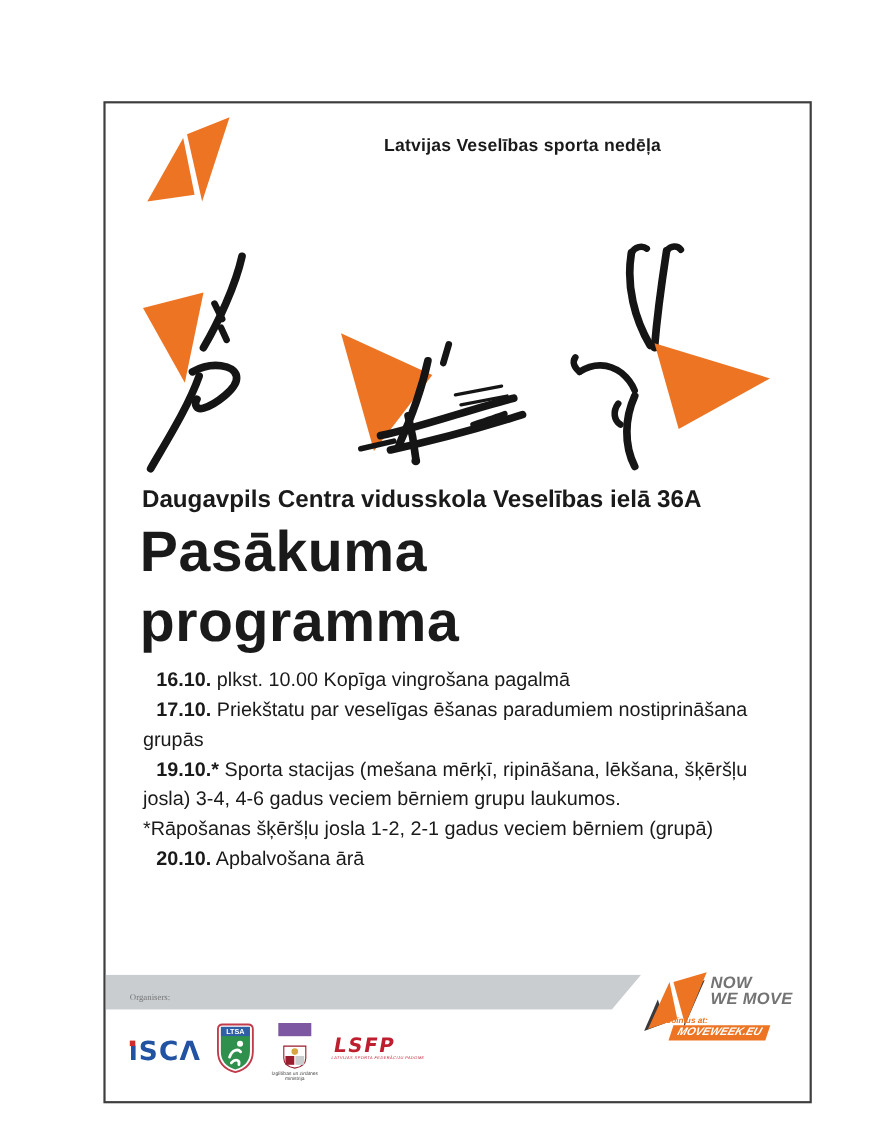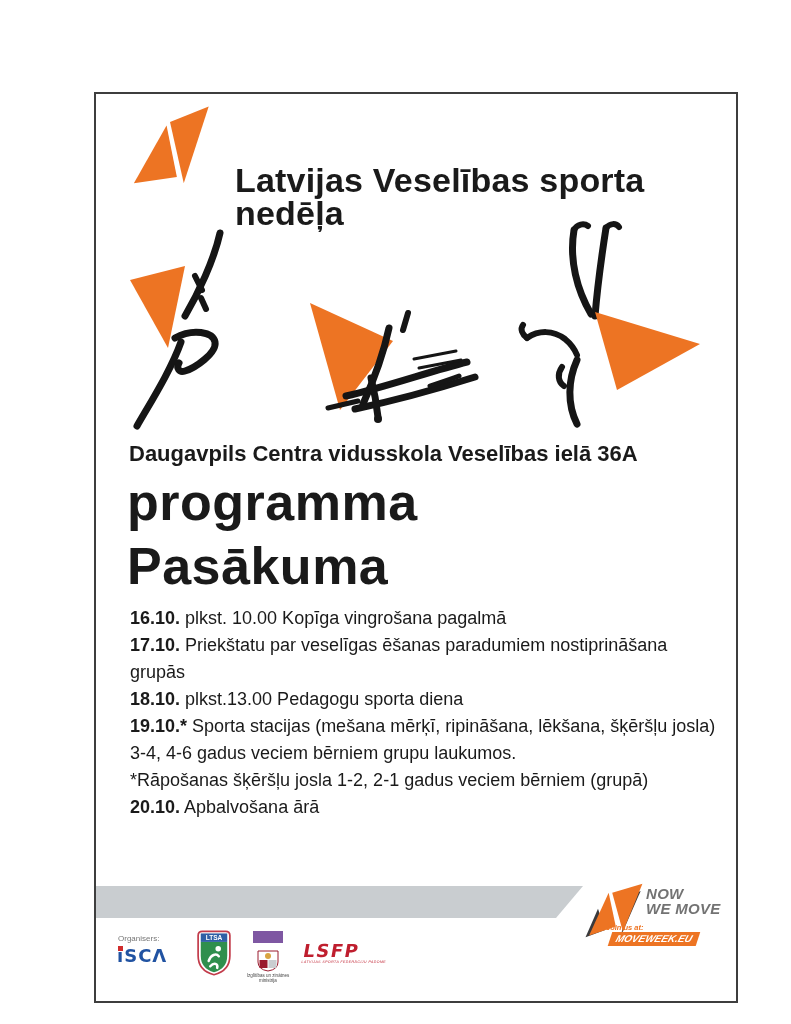--- a/index.html
+++ b/index.html
@@ -3,58 +3,58 @@
 <meta charset="utf-8">
 <style>
   html,body{margin:0;padding:0;background:#fff;}
   .page{position:relative;width:791px;height:1024px;background:#fff;overflow:hidden;
         font-family:"Liberation Sans",sans-serif;color:#1a1a1a;}
   .frame{position:absolute;left:94px;top:92px;width:644px;height:911px;
          border:2px solid #3e3e3e;box-sizing:border-box;background:#fff;}
 
   
   .hdr-logo{position:absolute;left:127px;top:103px;width:86px;height:82px;}
-  .hdr-text{position:absolute;left:235px;top:116px;width:480px;text-align:left;
-            font-weight:bold;font-size:34px;line-height:33px;letter-spacing:0.2px;margin-top:48px;}
+  .hdr-text{position:absolute;left:235px;top:116px;width:480px;text-align:center;
+            font-weight:bold;font-size:16px;line-height:33px;letter-spacing:0.2px;}
 
   
   .figures{position:absolute;left:125px;top:218px;width:580px;height:218px;}
   .figures path{fill:none;stroke:#151515;stroke-linecap:round;}
 
   
   .venue{position:absolute;left:129px;top:441px;width:590px;
          font-weight:bold;font-size:22px;}
   .big-heading{position:absolute;left:127px;top:470px;width:600px;
          font-weight:bold;font-size:52px;line-height:64px;letter-spacing:0.5px;}
 
   .program{position:absolute;left:130px;top:605px;width:592px;
            font-size:18px;line-height:27px;}
-  .prog-line b{font-weight:bold;}
+  .prog-line b{font-weight:bold;margin-left:12px;}
   .prog-line b:empty{display:none;}
 
   
   .graybar{position:absolute;left:96px;top:886px;width:487px;height:32px;
            background:#c9cdd0;
            -webkit-clip-path:polygon(0 0,100% 0,calc(100% - 27px) 100%,0 100%);
            clip-path:polygon(0 0,100% 0,calc(100% - 27px) 100%,0 100%);}
 
   .nwm{position:absolute;left:582px;top:880px;width:156px;height:72px;}
   .nwm-arrow{position:absolute;left:0;top:2px;width:64px;height:57px;}
   .nwm-text{position:absolute;left:64px;top:6px;width:92px;
             font-style:italic;font-weight:bold;font-size:15px;line-height:15px;
             color:#737373;letter-spacing:0.3px;white-space:nowrap;}
   .nwm-join{position:absolute;left:24px;top:43px;width:110px;text-align:left;
             font-style:italic;font-weight:bold;font-size:7.5px;color:#ed7423;}
   .nwm-url{position:absolute;left:28px;top:52px;width:88px;height:14px;background:#ed7423;
            transform:skewX(-18deg);text-align:center;
            font-style:italic;font-weight:bold;font-size:10px;line-height:14px;color:#fff;}
 
-  .organisers{position:absolute;left:118px;top:934px;font-size:8px;color:#777;}
+  .organisers{position:absolute;left:118px;top:902px;font-size:8px;color:#777;font-family:Liberation Serif, serif;}
   .isca{position:absolute;left:117px;top:944px;height:24px;color:#2153a2;
-        font-family:"DejaVu Sans",sans-serif;font-weight:900;font-size:18px;
+        font-family:"DejaVu Sans",sans-serif;font-weight:900;font-size:24px;
         line-height:24px;letter-spacing:1px;}
   .isca-i{position:relative;display:inline-block;}
   .isca-dot{position:absolute;left:1px;top:2px;width:5px;height:5px;background:#d02c2c;}
 
   .ltsa{position:absolute;left:196px;top:929px;width:36px;height:47px;}
 
   .ministry{position:absolute;left:244px;top:929px;width:48px;text-align:center;}
   .ministry-flag{display:inline-block;width:30px;height:12px;background:#7e57a2;}
   .ministry-coa{display:block;margin:3px auto 1px auto;width:24px;height:22px;}
   .ministry-text{font-size:4.5px;line-height:5px;color:#444;}
@@ -113,28 +113,27 @@
       <path d="M402,120 C414,112 428,112 440,121 C446,126 450,132 452,137" stroke-width="6"></path>
       <path d="M402,120 C397,116 395,111 398,107" stroke-width="6"></path>
       <path d="M452,142 C443,162 442,186 452,206" stroke-width="7"></path>
       <path d="M437,149 C432,156 433,164 439,168" stroke-width="6"></path>
     </g>
   </svg>
 
   <div class="venue">Daugavpils Centra vidusskola Veselības ielā 36A</div>
 
   <div class="big-heading">
+    <div>Pasākuma</div>
     <div>programma</div>
-    <div>Pasākuma</div>
   </div>
 
   <div class="program">
     <div class="prog-line"><b>16.10.</b> <span>plkst. 10.00 Kopīga vingrošana pagalmā</span></div>
     <div class="prog-line"><b>17.10.</b> <span>Priekštatu par veselīgas ēšanas paradumiem nostiprināšana grupās</span></div>
-    <div class="prog-line"><b>18.10.</b> <span>plkst.13.00 Pedagogu sporta diena</span></div>
     <div class="prog-line"><b>19.10.*</b> <span>Sporta stacijas (mešana mērķī, ripināšana, lēkšana, šķēršļu josla) 3-4, 4-6 gadus veciem bērniem grupu laukumos.</span></div>
     <div class="prog-line"> <span>*Rāpošanas šķēršļu josla 1-2, 2-1 gadus veciem bērniem (grupā)</span></div>
     <div class="prog-line"><b>20.10.</b> <span>Apbalvošana ārā</span></div>
   </div>
 
   <div class="graybar"></div>
 
   <div class="nwm">
     <svg class="nwm-arrow" viewBox="0 0 72 64">
       <polygon points="4,62 18,30 26,54" fill="#3a3a3c"></polygon>

